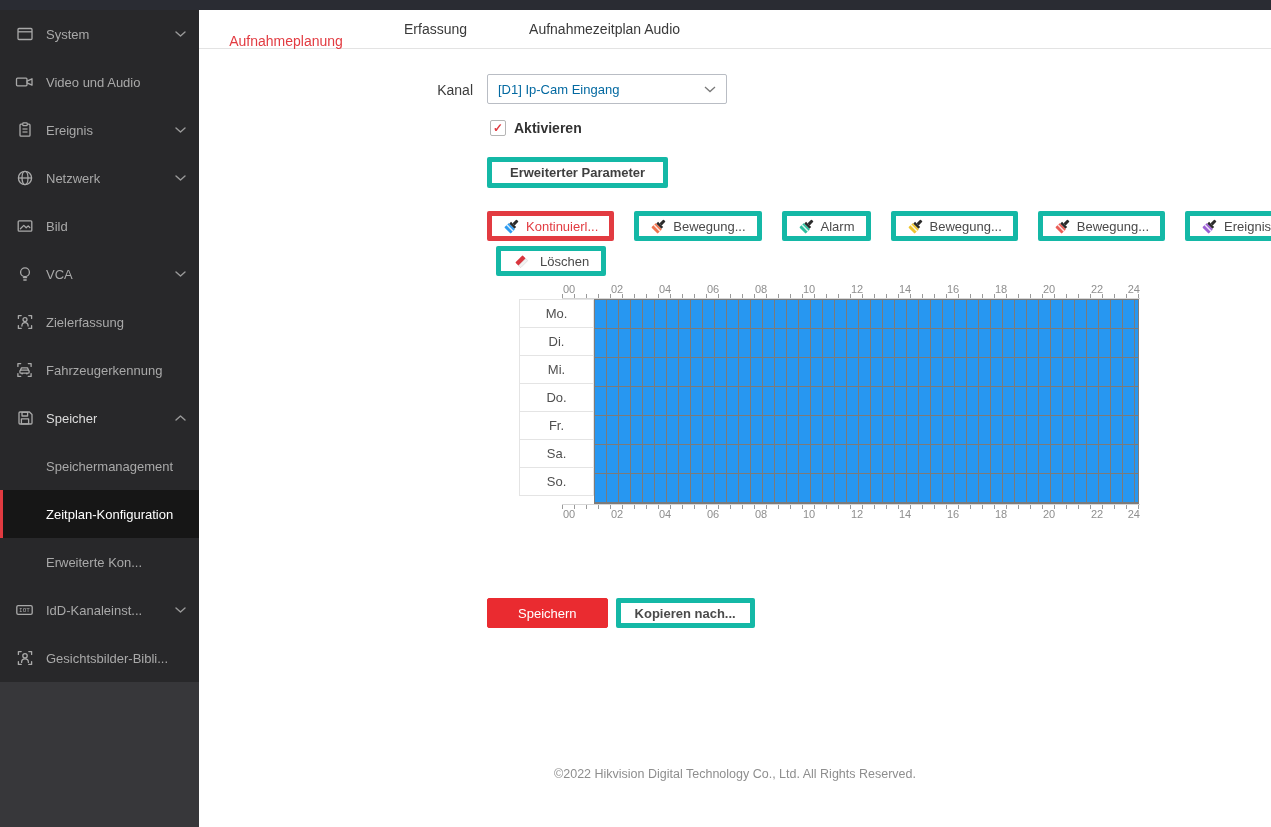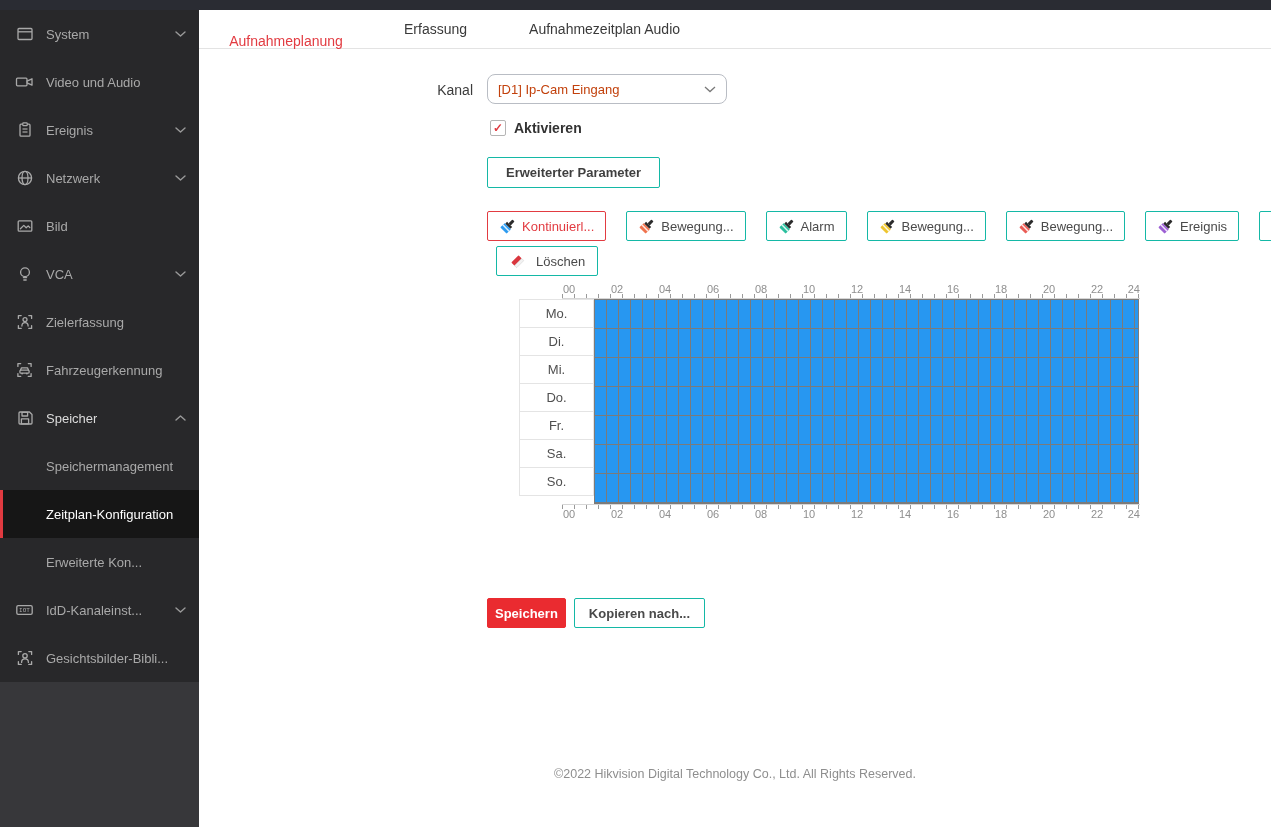--- a/index.html
+++ b/index.html
@@ -26,29 +26,29 @@
     border-bottom:1px solid #e3e3e3;display:flex;box-sizing:border-box;}
   .tab{height:38px;display:flex;align-items:center;justify-content:center;
     font-size:14px;color:#3a3a3a;cursor:pointer;position:relative;padding:0 31px;}
   .tab.first{width:150px;padding:12px;}
   .tab.active{color:#e23b41;}
   .tab.active::after{content:"";position:absolute;left:0;right:0;bottom:-1px;height:3px;background:#e8393f;}
   
   .content{position:absolute;left:199px;top:49px;width:1072px;height:778px;background:#fff;}
   .kanal-label{position:absolute;left:128px;top:33px;width:146px;text-align:right;font-size:14px;color:#3c3c3c;}
   .select{position:absolute;left:288px;top:25px;width:240px;height:30px;box-sizing:border-box;
-    border:1px solid #b9bdc4;border-radius:8px;background:#fff;display:flex;align-items:center;
-    font-size:13px;color:#c2410c;padding:0 10px;cursor:pointer;}
+    border:1px solid #b9bdc4;border-radius:2px;background:#fff;display:flex;align-items:center;
+    font-size:13px;color:#0369a1;padding:0 10px;cursor:pointer;}
   .select .val{flex:1;}
   .check-row{position:absolute;left:291px;top:71px;display:flex;align-items:center;cursor:pointer;}
   .checkbox{width:14px;height:14px;border:1px solid #b5b5b5;border-radius:2px;background:#fff;
     display:flex;align-items:center;justify-content:center;font-size:12px;font-weight:bold;color:#e03a40;line-height:1;}
   .check-row .txt{margin-left:8px;font-size:14px;font-weight:600;color:#333;}
   .btn{display:inline-flex;align-items:center;justify-content:center;box-sizing:border-box;
-    border:1px solid #14b8a6;border-radius:2px;background:#fff;cursor:pointer;
+    border:5px solid #14b8a6;border-radius:2px;background:#fff;cursor:pointer;
     font-family:"Liberation Sans",sans-serif;}
   .adv-btn{position:absolute;left:288px;top:108px;height:31px;padding:0 18px;
     font-size:13px;font-weight:600;color:#3f3f3f;}
   .type-row{position:absolute;left:288px;top:162px;display:flex;gap:20px;}
   .type-btn{height:30px;padding:0 11px;font-size:13px;color:#4a4a4a;gap:6px;}
   .type-btn.selected{border-color:#e23b41;color:#e23b41;}
   .erase-btn{position:absolute;left:297px;top:197px;height:30px;padding:0 12px;
     font-size:13px;color:#4a4a4a;gap:10px;}
   
   .schedule{position:absolute;left:288px;top:233px;width:652px;}
@@ -66,22 +66,22 @@
   .day-cell{width:75px;height:29px;box-sizing:border-box;border:1px solid #e4e4e4;background:#fff;
     display:flex;align-items:center;justify-content:center;font-size:13px;color:#4f4f4f;}
   .day-cell + .day-cell{margin-top:-1px;}
   .grid{width:576px;height:203px;box-sizing:content-box;border:1px solid #7b7b7b;cursor:crosshair;
     background-color:#2797f1;
     background-image:
       repeating-linear-gradient(to right,transparent 0 11px,#7b7b7b 11px 12px),
       repeating-linear-gradient(to bottom,transparent 0 28px,#7b7b7b 28px 29px);}
   
   .save-row{position:absolute;left:288px;top:549px;display:flex;gap:8px;}
-  .save-btn{height:30px;padding:0 7px;background:#ea2b30;border:1px solid #ea2b30;border-radius:2px;
-    color:#fff;font-size:13px;font-weight:bold;}
+  .save-btn{height:30px;padding:0 30px;background:#ea2b30;border:1px solid #ea2b30;border-radius:2px;
+    color:#fff;font-size:13px;font-weight:normal;}
   .copy-btn{height:30px;padding:0 14px;font-size:13px;font-weight:600;color:#4a4a4a;}
   .footer{position:absolute;left:0;top:718px;width:1072px;text-align:center;font-size:12.5px;color:#8e8e8e;}
 </style>
 </head>
 <body>
 
 <div class="topstrip"></div>
 
 <div class="sidebar">
   <div class="side-menu" id="side-menu">

